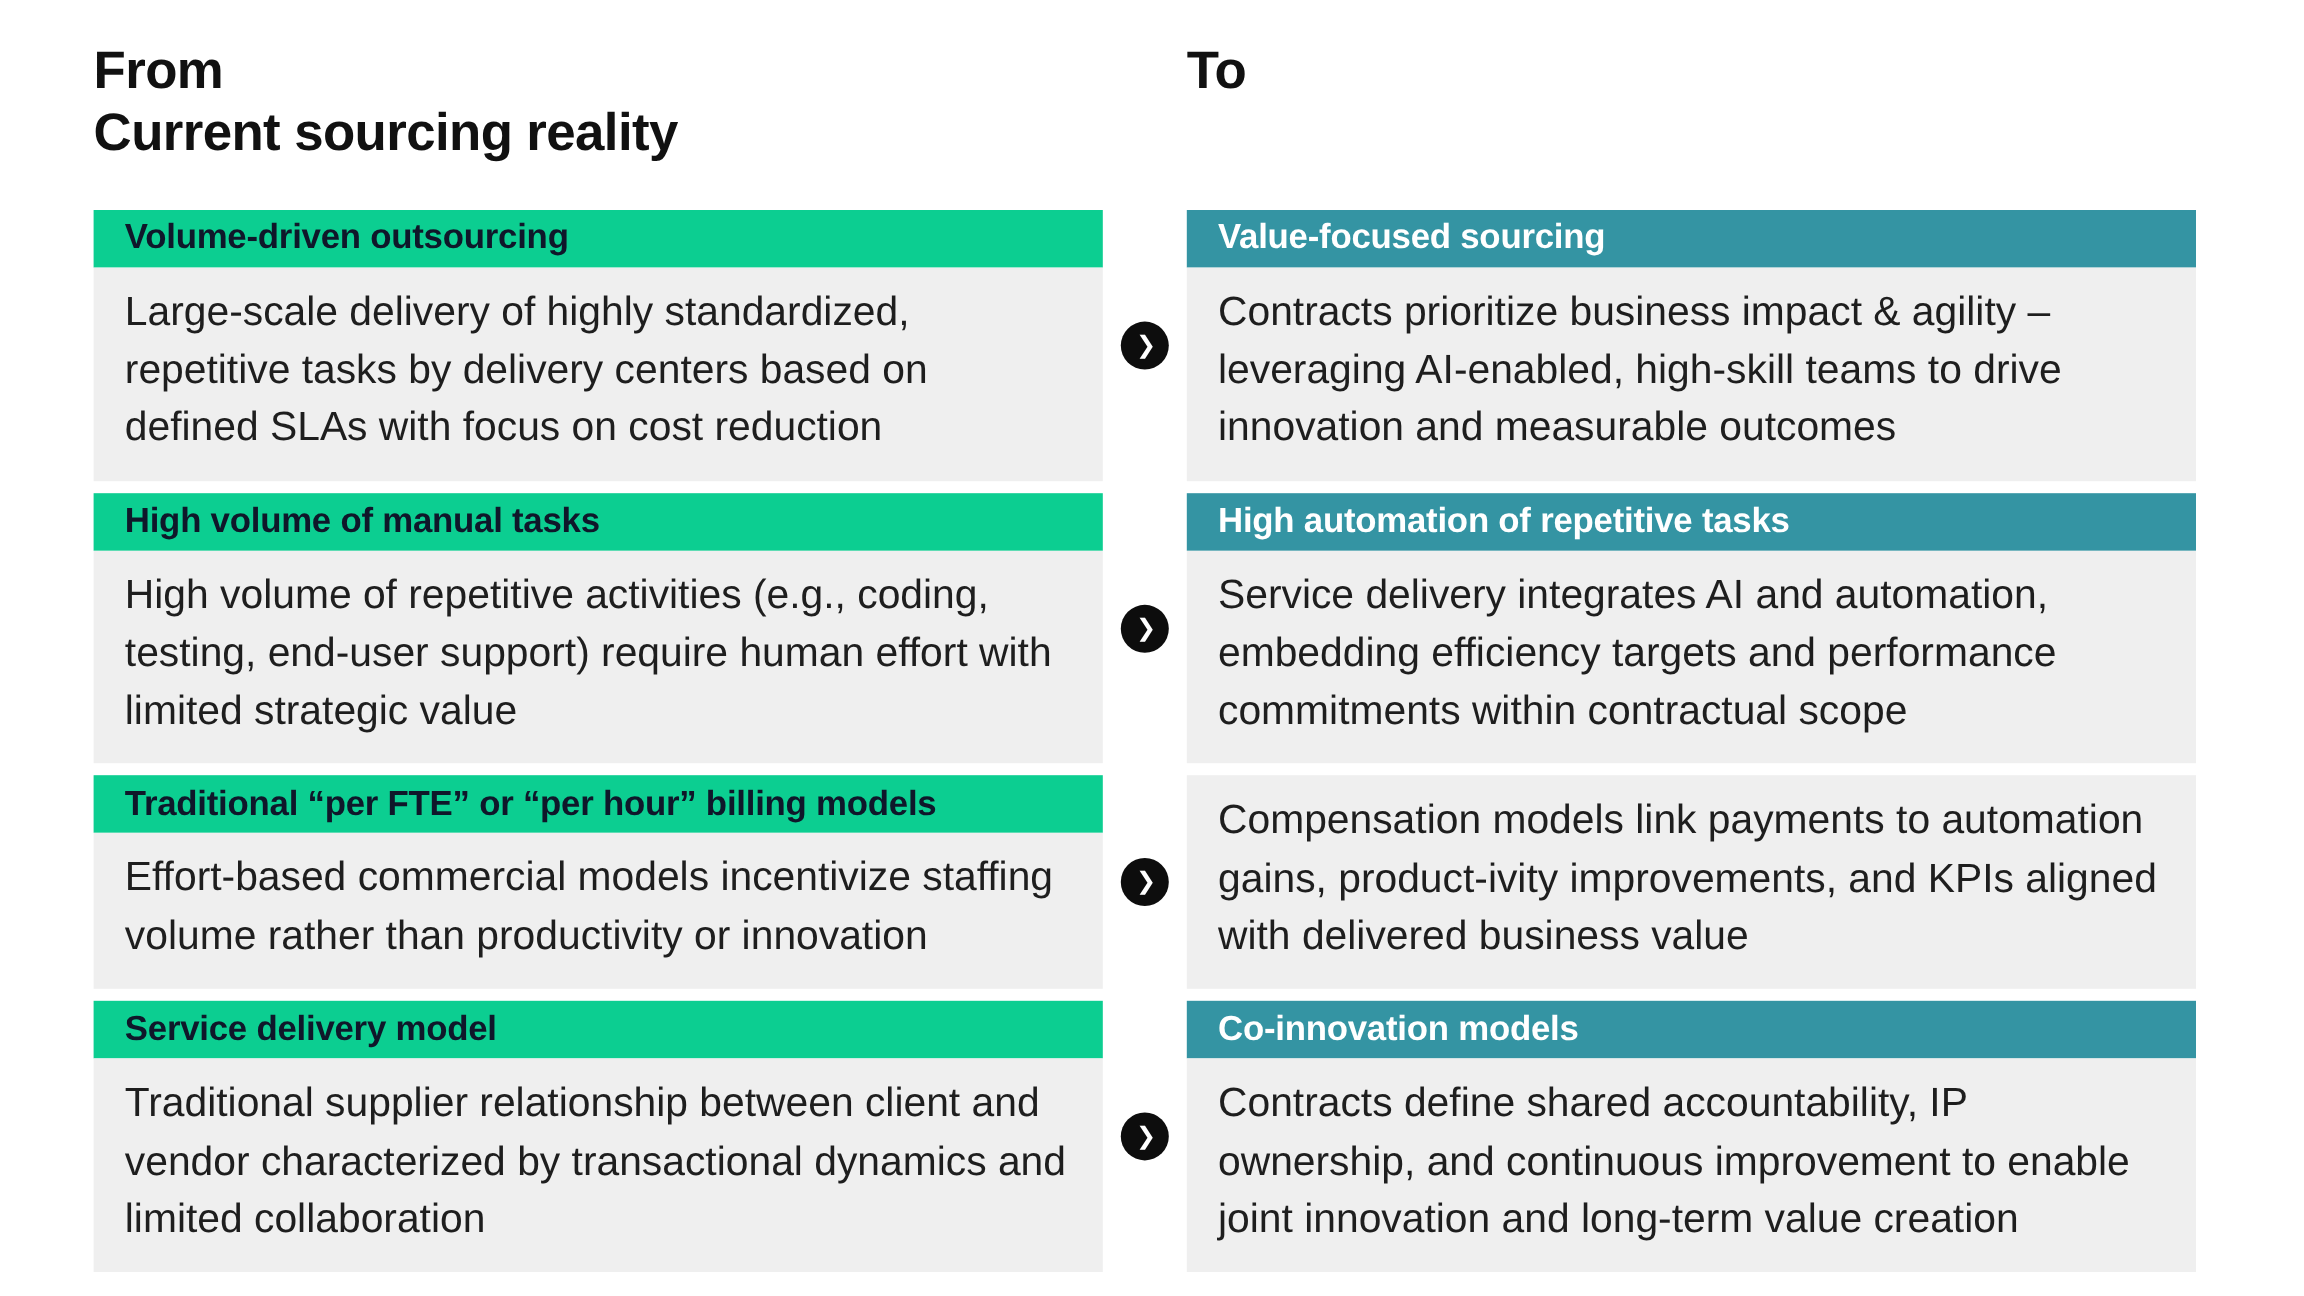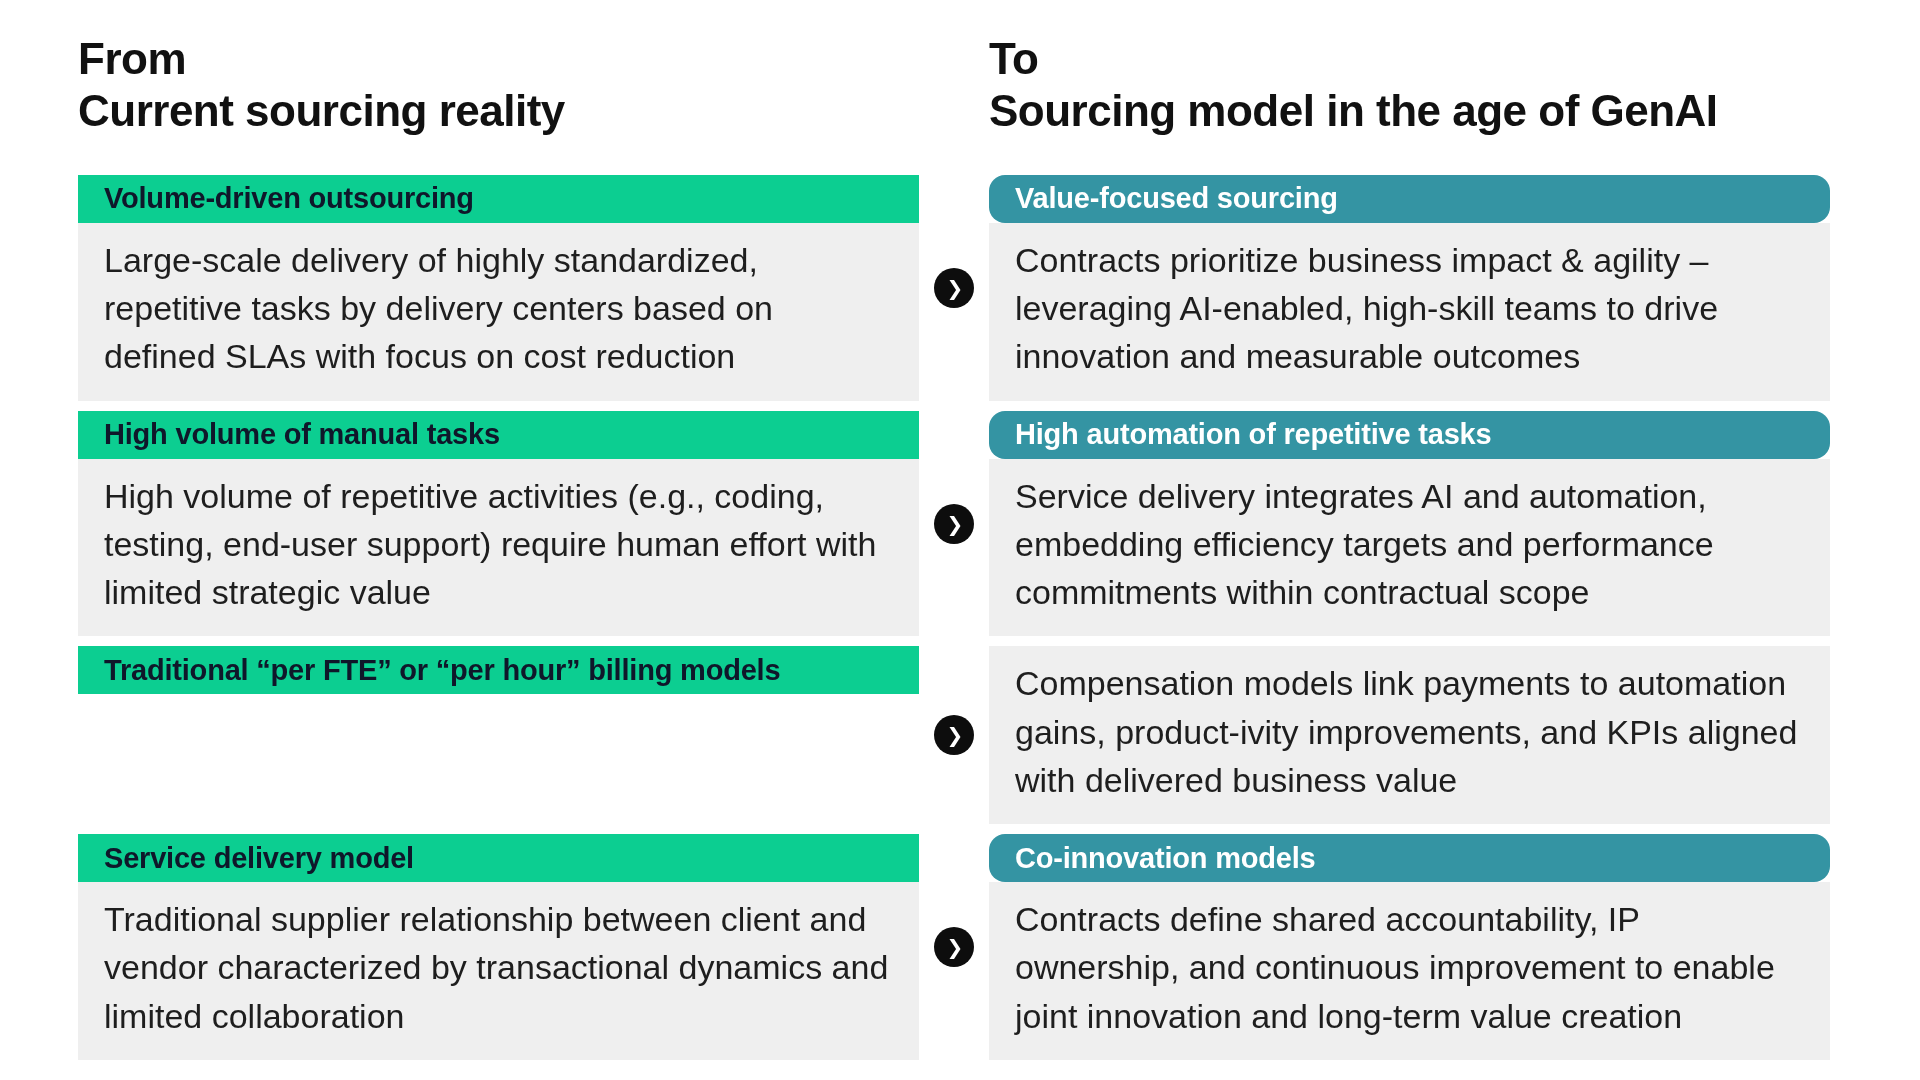--- a/index.html
+++ b/index.html
@@ -34,21 +34,21 @@
   .card-header {
     height: 48px;
     display: flex;
     align-items: center;
     padding: 0 26px;
     font-size: 29px;
     font-weight: 700;
     letter-spacing: -0.2px;
   }
   .card-header.from { background: #0cce91; color: #0f172a; }
-  .card-header.to   { background: #3494a3; color: #ffffff; border-radius: 16px; }
+  .card-header.to   { background: #3494a3; color: #ffffff; }
   .card-body {
     flex: 1;
     background: #efefef;
     padding: 13px 26px 20px 26px;
     font-size: 34px;
     line-height: 1.42;
     color: #1e1e1e;
     min-height: 130px;
   }
   .arrow-col {
@@ -85,21 +85,20 @@
 <div class="canvas">
 
   <div class="titles">
     <div class="title-block">
       <div class="title-kicker">From</div>
       <div class="title-main">Current sourcing reality</div>
     </div>
     <div class="title-spacer"></div>
     <div class="title-block">
       <div class="title-kicker">To</div>
-      <div class="title-main">Sourcing model in the age of GenAI</div>
     </div>
   </div>
 
   <div class="rows">
 
     <div class="row">
       <div class="card">
         <div class="card-header from">Volume-driven outsourcing</div>
         <div class="card-body">Large-scale delivery of highly standardized, repetitive tasks by delivery centers based on defined SLAs with focus on cost reduction</div>
       </div>
@@ -122,20 +121,21 @@
       </div>
       <div class="card">
         <div class="card-header to">High automation of repetitive tasks</div>
         <div class="card-body">Service delivery integrates AI and automation, embedding efficiency targets and performance commitments within contractual scope</div>
       </div>
     </div>
 
     <div class="row">
       <div class="card">
         <div class="card-header from">Traditional “per FTE” or “per hour” billing models</div>
+        <div class="card-body">Effort-based commercial models incentivize staffing volume rather than productivity or innovation</div>
       </div>
       <div class="arrow-col">
         <div class="arrow-circle">❯</div>
       </div>
       <div class="card">
         <div class="card-body">Compensation models link payments to automation gains, product-ivity improvements, and KPIs aligned with delivered business value</div>
       </div>
     </div>
 
     <div class="row">

